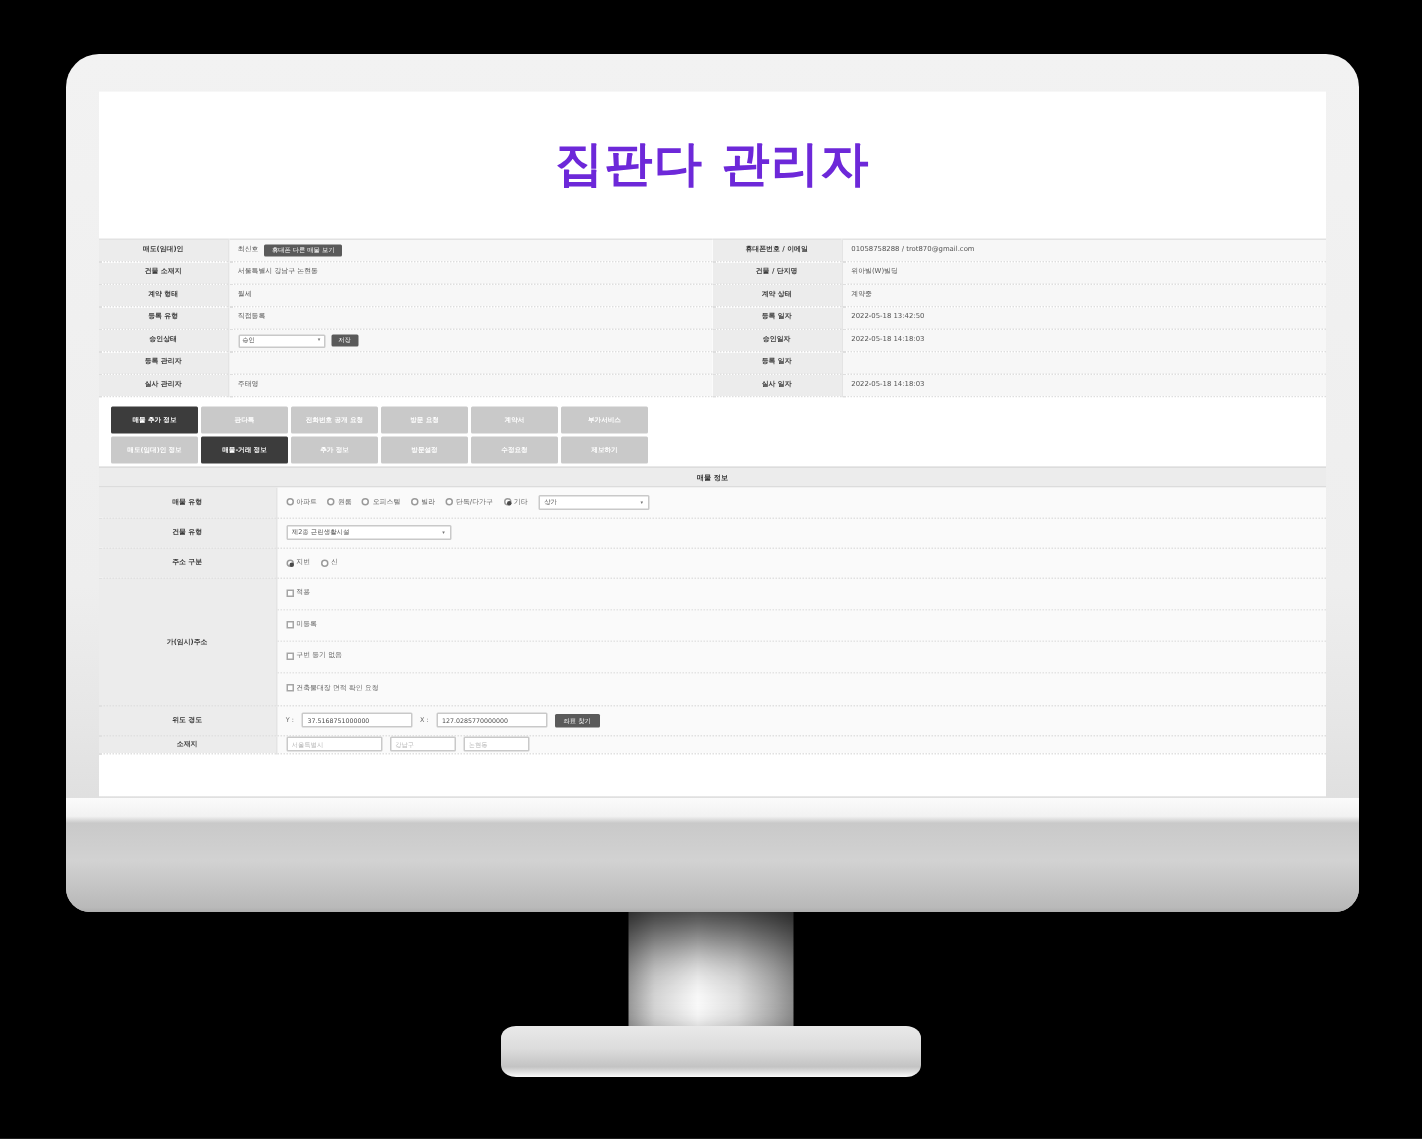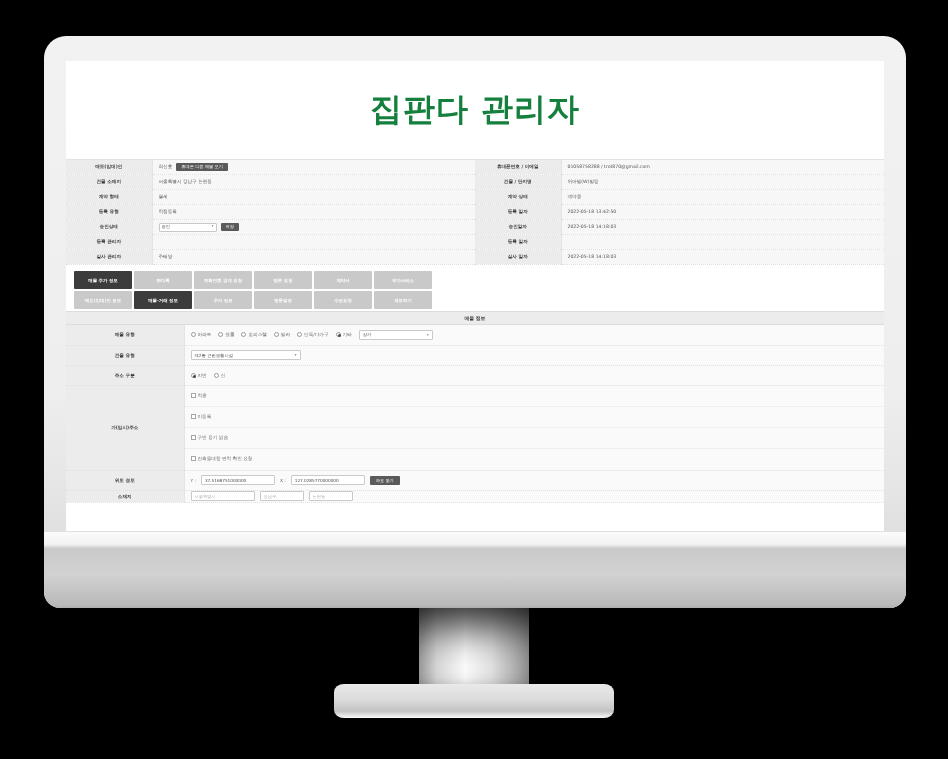--- a/index.html
+++ b/index.html
@@ -72,21 +72,21 @@
   }
   .app-header {
     height: 98px;
     display: flex; align-items: center; justify-content: center;
     background: #ffffff;
   }
   .app-title {
     font-size: 32px;
     font-weight: bold;
     letter-spacing: 1px;
-    color: #15803d;
+    color: #6d28d9;
   }
 
   
   .info-table {
     width: 100%;
     border-collapse: collapse;
     table-layout: fixed;
     border-top: 1px solid #e2e2e2;
   }
   .info-table td {

